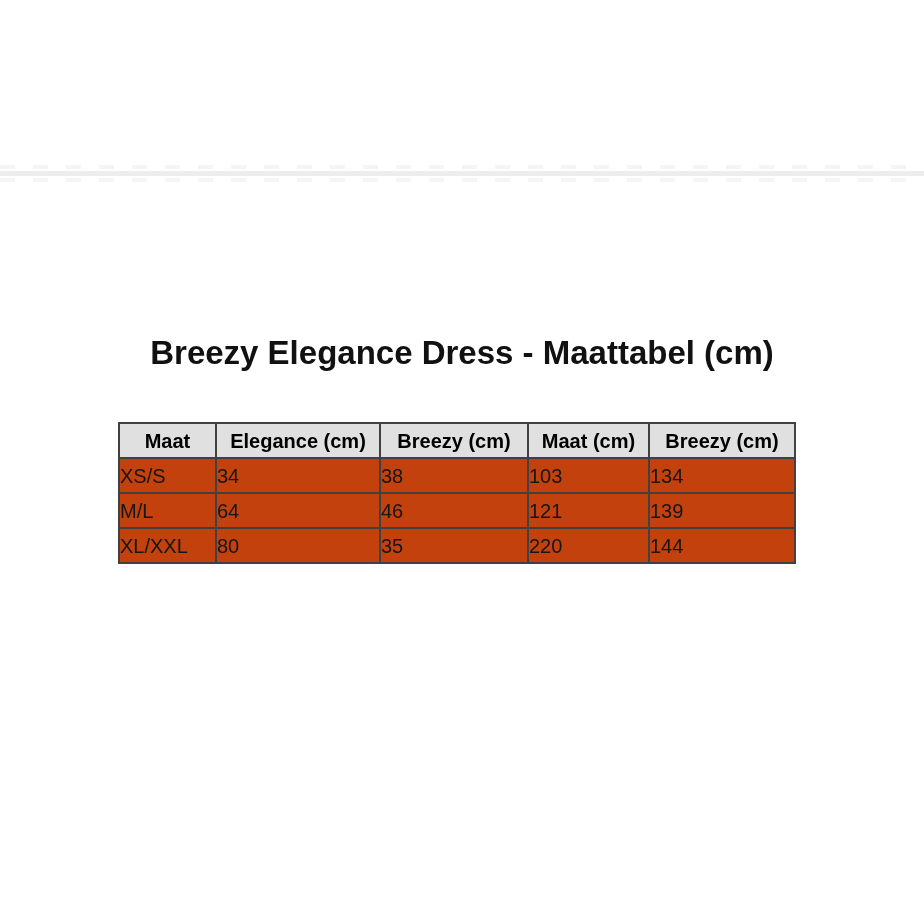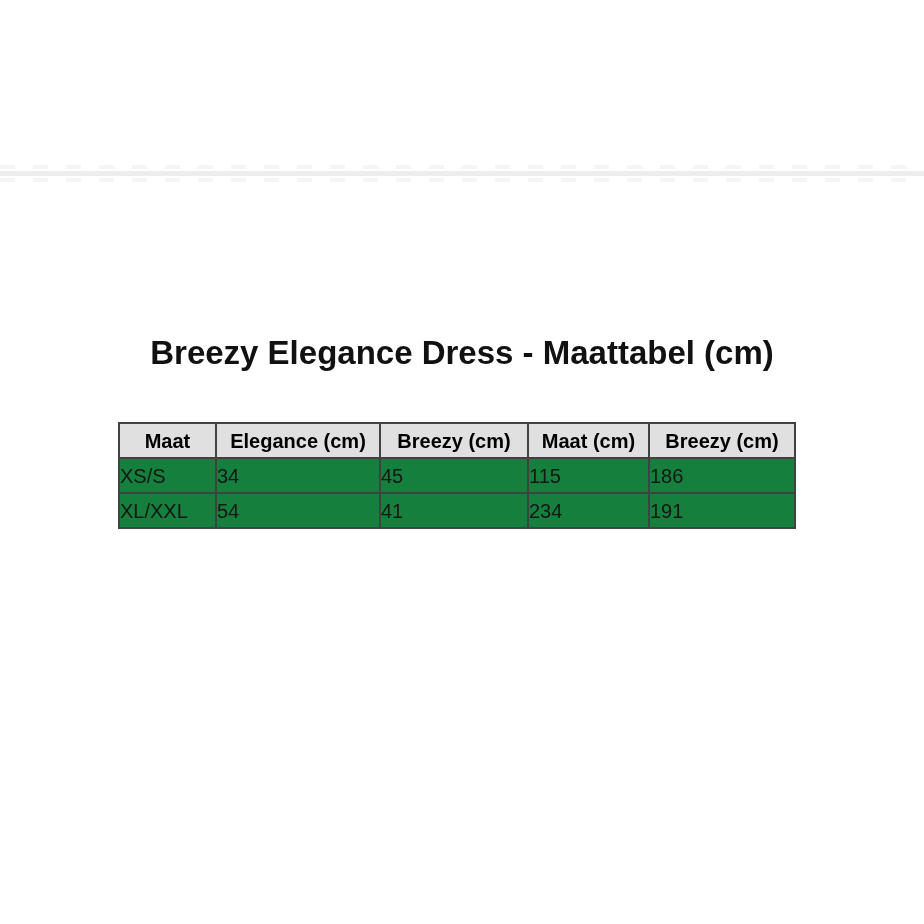--- a/index.html
+++ b/index.html
@@ -58,21 +58,21 @@
     padding:0;
     font-size:20px;
     line-height:20px;
   }
   .size-table th{
     background:var(--header-bg);
     font-weight:bold;
     color:#000000;
   }
   .size-table td{
-    background:#15803d;
+    background:#c2410c;
     font-weight:normal;
     color:#161616;
   }
 </style>
 </head>
 <body>
 
 <div class="page">
 
   <div>
@@ -97,27 +97,34 @@
           <th>Elegance (cm)</th>
           <th>Breezy (cm)</th>
           <th>Maat (cm)</th>
           <th>Breezy (cm)</th>
         </tr>
     </thead>
     <tbody>
         <tr>
           <td>XS/S</td>
           <td>34</td>
-          <td>45</td>
-          <td>115</td>
-          <td>186</td>
+          <td>38</td>
+          <td>103</td>
+          <td>134</td>
+        </tr>
+        <tr>
+          <td>M/L</td>
+          <td>64</td>
+          <td>46</td>
+          <td>121</td>
+          <td>139</td>
         </tr>
         <tr>
           <td>XL/XXL</td>
-          <td>54</td>
-          <td>41</td>
-          <td>234</td>
-          <td>191</td>
+          <td>80</td>
+          <td>35</td>
+          <td>220</td>
+          <td>144</td>
         </tr>
       </tbody>
   </table>
 
 </div>
 
 </body></html>

